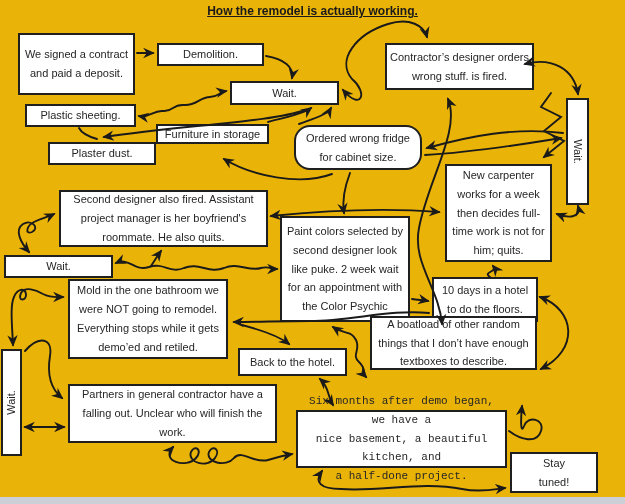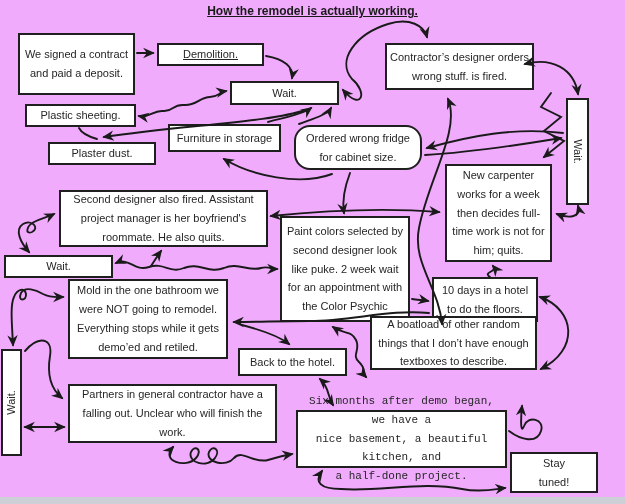--- a/index.html
+++ b/index.html
@@ -1,16 +1,16 @@
 <!DOCTYPE html>
 <html><head>
 <meta charset="utf-8">
 <style>
   html,body{margin:0;padding:0;background:#ffffff;}
-  #stage{position:relative;width:625px;height:504px;background:#f0abfc;overflow:hidden;
+  #stage{position:relative;width:625px;height:504px;background:#eab308;overflow:hidden;
          font-family:"Liberation Sans","DejaVu Sans",sans-serif;}
   #title{position:absolute;top:4px;left:0;width:625px;text-align:center;
          font-size:12px;font-weight:bold;color:#1a1a1a;}
   #title span{text-decoration:underline;}
   .box{position:absolute;box-sizing:border-box;border:2px solid #1f1f1f;background:#ffffff;
        display:flex;align-items:center;justify-content:center;text-align:center;
        color:#262626;font-size:11px;line-height:1.72;white-space:pre-line;padding:1px 3px;}
   .box.vcw  > span{transform:rotate(90deg);white-space:nowrap;}
   .box.vccw > span{transform:rotate(-90deg);white-space:nowrap;}
   .box.vcw, .box.vccw{padding:0;}
@@ -18,25 +18,25 @@
   #footer-strip{position:absolute;left:0;bottom:0;width:625px;height:7px;}
 </style>
 </head>
 <body>
 
 <div id="stage">
   <div id="title"><span>How the remodel is actually working.</span></div>
   <div id="boxes">
       <div class="box" style="left: 18px; top: 33px; width: 117px; height: 62px; border-color: rgb(31, 31, 31); background: rgb(255, 255, 255);"><span>We signed  a contract
 and paid a deposit.</span></div>
-      <div class="box" style="left: 157px; top: 43px; width: 107px; height: 23px; border-color: rgb(31, 31, 31); background: rgb(255, 255, 255); text-decoration: underline;"><span>Demolition.</span></div>
+      <div class="box" style="left: 157px; top: 43px; width: 107px; height: 23px; border-color: rgb(31, 31, 31); background: rgb(255, 255, 255);"><span>Demolition.</span></div>
       <div class="box" style="left: 230px; top: 81px; width: 109px; height: 24px; border-color: rgb(31, 31, 31); background: rgb(255, 255, 255);"><span>Wait.</span></div>
       <div class="box" style="left: 25px; top: 104px; width: 111px; height: 23px; border-color: rgb(31, 31, 31); background: rgb(255, 255, 255);"><span>Plastic sheeting.</span></div>
       <div class="box" style="left: 48px; top: 142px; width: 108px; height: 23px; border-color: rgb(31, 31, 31); background: rgb(255, 255, 255);"><span>Plaster dust.</span></div>
-      <div class="box" style="left: 168px; top: 124px; width: 113px; height: 28px; border-color: rgb(31, 31, 31); background: rgb(255, 255, 255); text-align: right;"><span>Furniture in storage</span></div>
+      <div class="box" style="left: 156px; top: 124px; width: 113px; height: 20px; border-color: rgb(31, 31, 31); background: rgb(255, 255, 255); text-align: right;"><span>Furniture in storage</span></div>
       <div class="box" style="left: 373px; top: 43px; width: 149px; height: 47px; border-color: rgb(31, 31, 31); background: rgb(255, 255, 255); margin-left: 12px;"><span>Contractor’s designer orders
 wrong stuff. is fired.</span></div>
       <div class="box" style="left: 294px; top: 125px; width: 128px; height: 45px; border-color: rgb(31, 31, 31); background: rgb(255, 255, 255); border-radius: 16px;"><span>Ordered wrong fridge
 for cabinet size.</span></div>
       <div class="box vcw" style="left: 566px; top: 98px; width: 23px; height: 107px; border-color: rgb(31, 31, 31); background: rgb(255, 255, 255);"><span>Wait.</span></div>
       <div class="box" style="left: 445px; top: 164px; width: 107px; height: 98px; border-color: rgb(31, 31, 31); background: rgb(255, 255, 255);"><span>New carpenter
 works for a week
 then decides full-
 time work is not for
 him; quits.</span></div>

